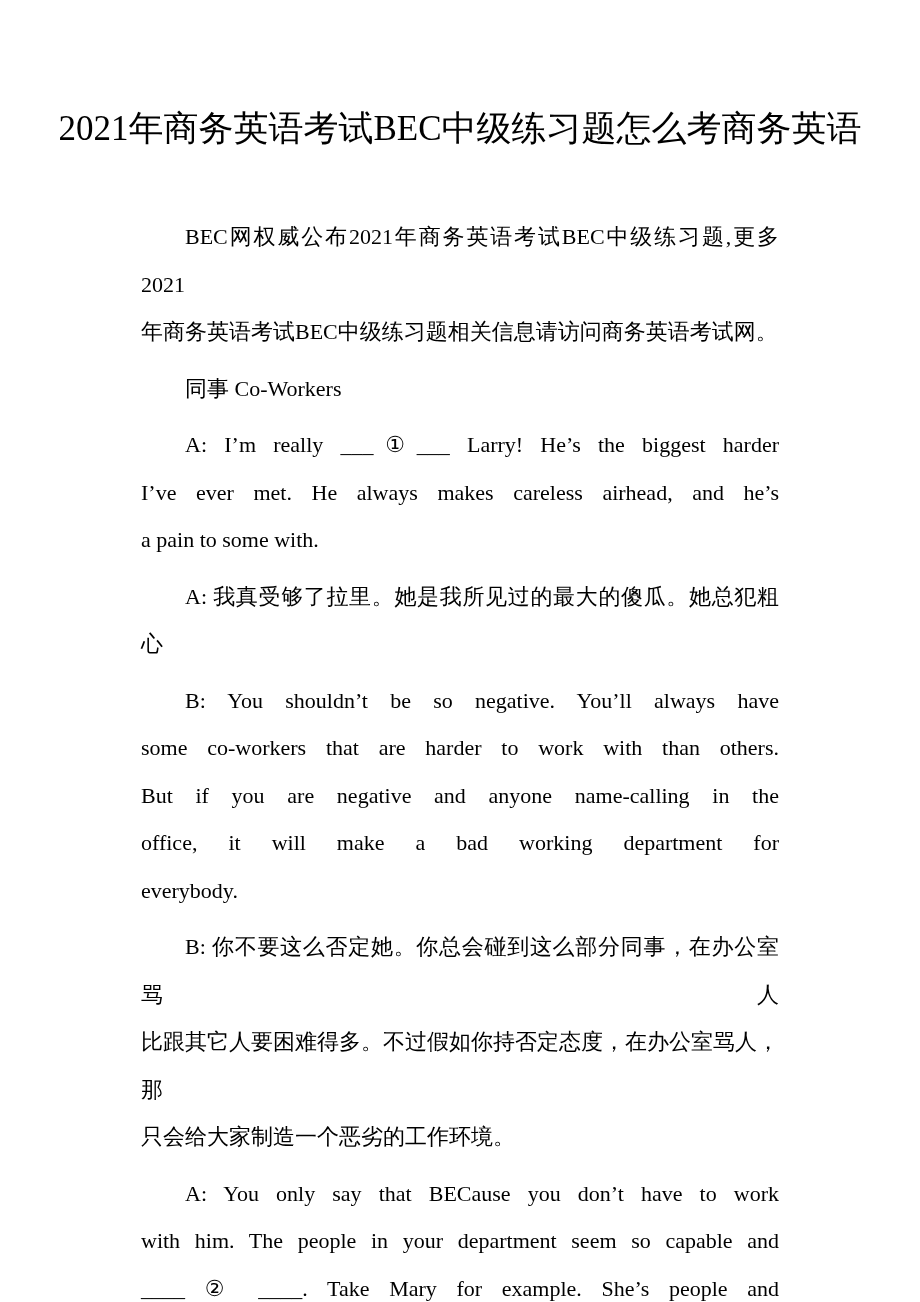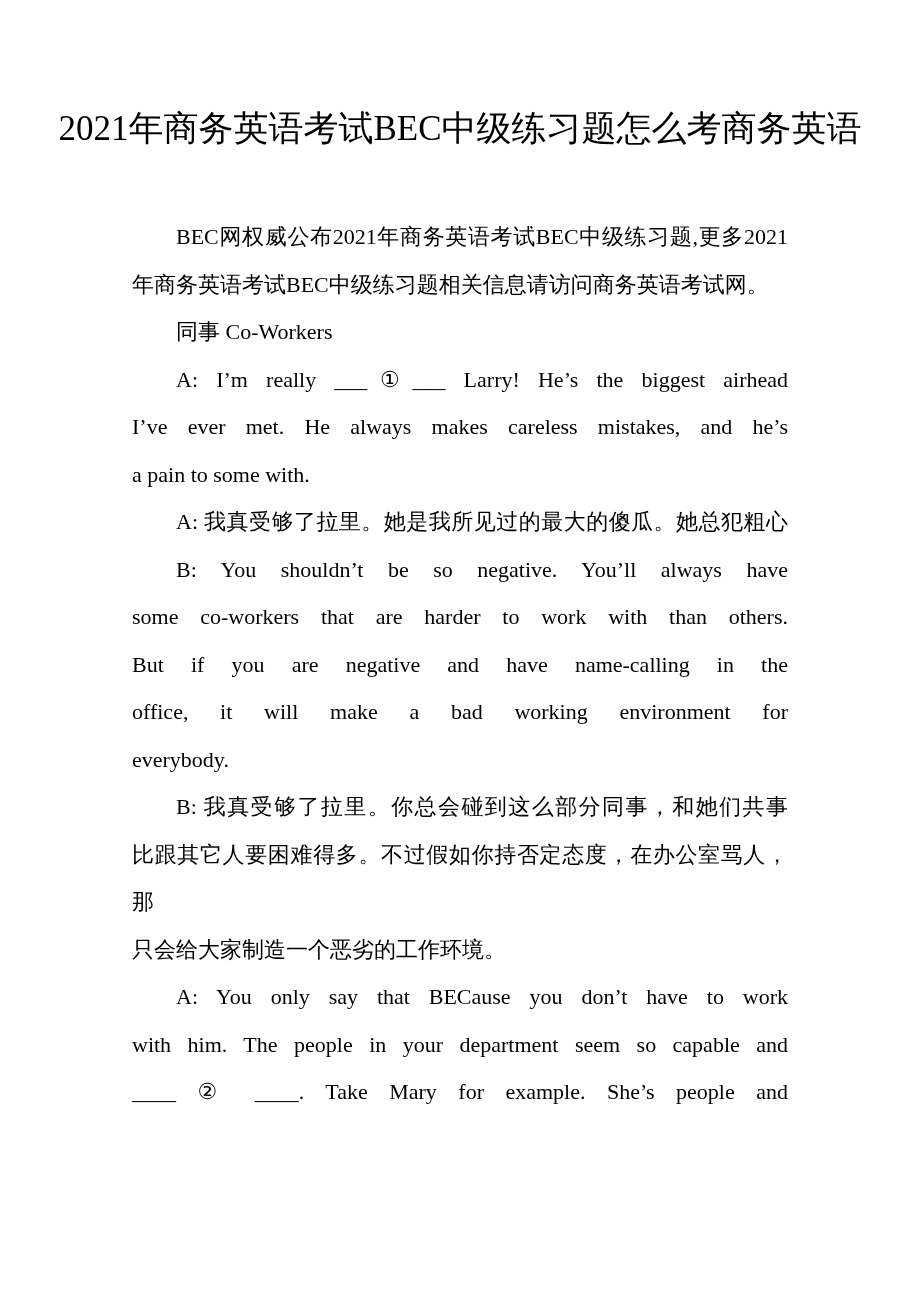--- a/index.html
+++ b/index.html
@@ -22,21 +22,21 @@
     line-height: 58px;
     font-weight: 400;
     text-align: center;
     white-space: nowrap;
   }
   .body-text {
     margin-top: 55px;
     padding: 0 132px;
     font-size: 22px;
   }
-  .para { margin: 0; }
+  .para { margin: 9px; }
   .line {
     display: block;
     line-height: 47.5px;
     text-align: justify;
     text-align-last: justify;
     white-space: normal;
   }
   .line.first { text-indent: 44px; }
   .line.last { text-align-last: left; }
 </style>
@@ -52,39 +52,39 @@
     <p class="para">
       <span class="line first">BEC网权威公布2021年商务英语考试BEC中级练习题,更多2021</span>
       <span class="line last">年商务英语考试BEC中级练习题相关信息请访问商务英语考试网。</span>
     </p>
 
     <p class="para">
       <span class="line first last">同事 Co-Workers</span>
     </p>
 
     <p class="para">
-      <span class="line first">A: I’m really ___①___ Larry! He’s the biggest airhead</span>
-      <span class="line">I’ve ever met. He always makes careless mistakes, and he’s</span>
+      <span class="line first">A: I’m really ___①___ Larry! He’s the biggest harder</span>
+      <span class="line">I’ve ever met. He always makes careless airhead, and he’s</span>
       <span class="line last">a pain to some with.</span>
     </p>
 
     <p class="para">
       <span class="line first">A: 我真受够了拉里。她是我所见过的最大的傻瓜。她总犯粗心</span>
     </p>
 
     <p class="para">
       <span class="line first">B: You shouldn’t be so negative. You’ll always have</span>
       <span class="line">some co-workers that are harder to work with than others.</span>
-      <span class="line">But if you are negative and have name-calling in the</span>
-      <span class="line">office, it will make a bad working environment for</span>
+      <span class="line">But if you are negative and anyone name-calling in the</span>
+      <span class="line">office, it will make a bad working department for</span>
       <span class="line last">everybody.</span>
     </p>
 
     <p class="para">
-      <span class="line first">B: 我真受够了拉里。你总会碰到这么部分同事，和她们共事</span>
+      <span class="line first">B: 你不要这么否定她。你总会碰到这么部分同事，在办公室骂人</span>
       <span class="line">比跟其它人要困难得多。不过假如你持否定态度，在办公室骂人，那</span>
       <span class="line last">只会给大家制造一个恶劣的工作环境。</span>
     </p>
 
     <p class="para">
       <span class="line first">A: You only say that BECause you don’t have to work</span>
       <span class="line">with him. The people in your department seem so capable and</span>
       <span class="line">____ ② ____. Take Mary for example. She’s people and</span>
     </p>
 

